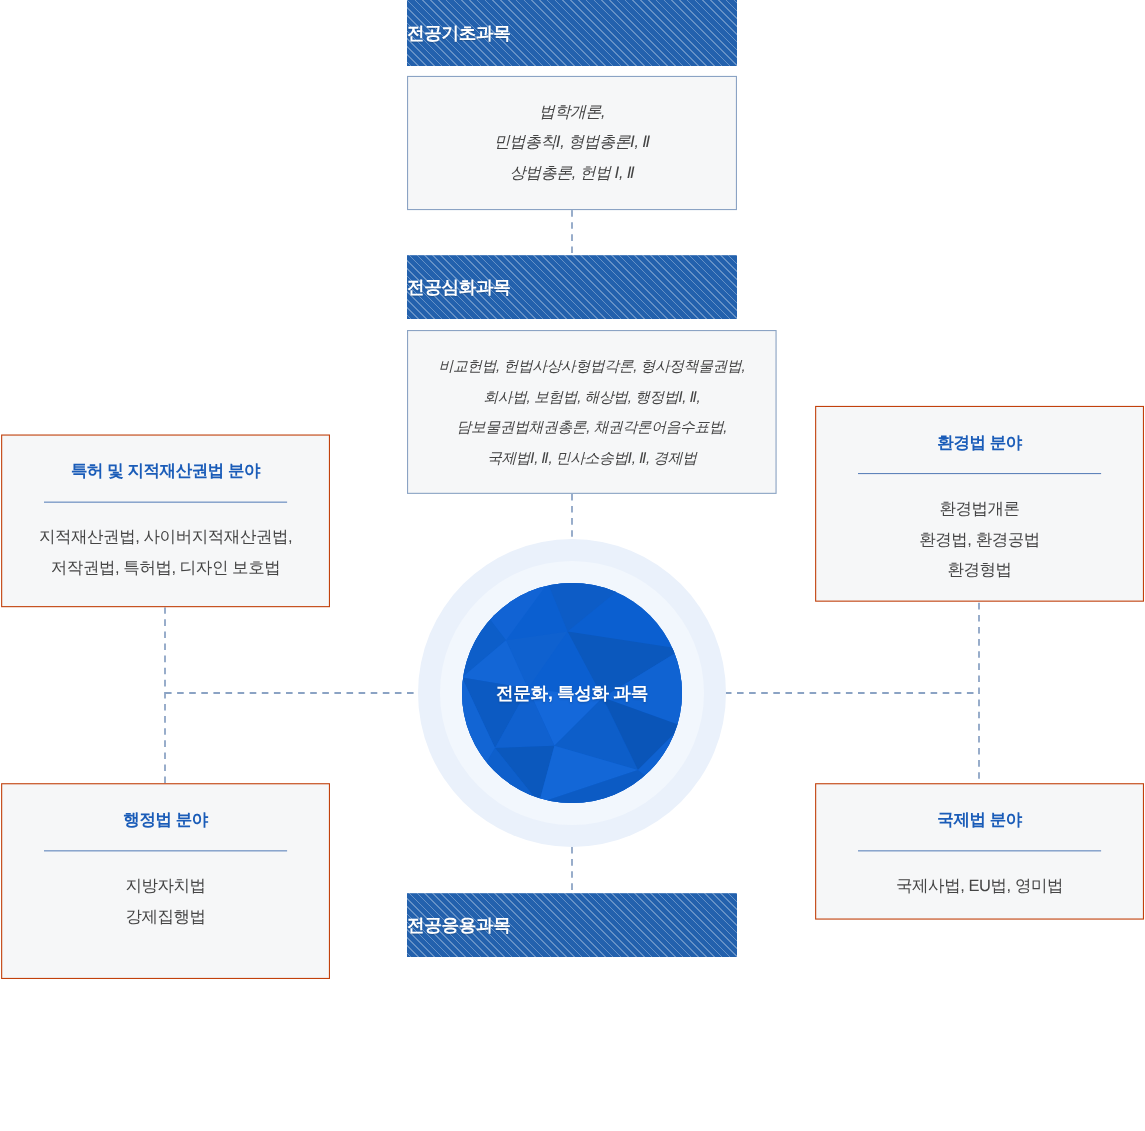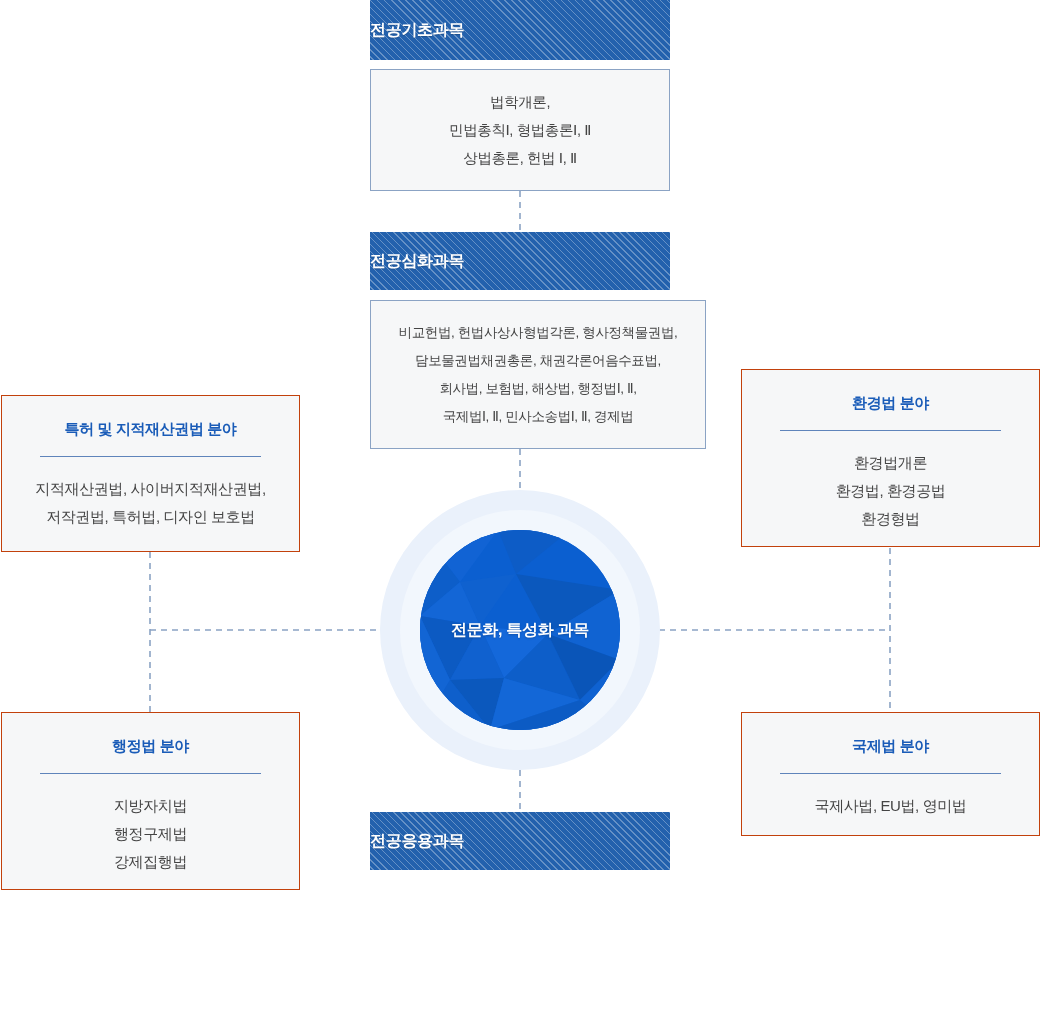--- a/index.html
+++ b/index.html
@@ -60,20 +60,21 @@
     display: flex;
     flex-direction: column;
     align-items: center;
     justify-content: center;
     text-align: center;
     font-size: 14.5px;
     line-height: 28px;
     color: #444444;
     letter-spacing: -0.4px;
     padding: 6px 14px;
+    font-style: italic;
   }
   .panel .line { display: block; white-space: nowrap; }
 
   
   .card {
     position: absolute;
     background: #f6f7f8;
     border: 1px solid #c2410c;
     text-align: center;
     padding: 22px 18px 20px 18px;
@@ -175,22 +176,22 @@
     <span class="line">법학개론,</span>
     <span class="line">민법총칙Ⅰ, 형법총론Ⅰ, Ⅱ</span>
     <span class="line">상법총론, 헌법 Ⅰ, Ⅱ</span>
   </div>
 
   <div class="bar" style="left:370px; top:232px; width:300px; height:58px;">
     <span>전공심화과목</span>
   </div>
   <div class="panel" style="left:370px; top:300px; width:336px; height:149px; font-size:13.5px; line-height:28px;">
     <span class="line">비교헌법, 헌법사상사형법각론, 형사정책물권법,</span>
+    <span class="line">회사법, 보험법, 해상법, 행정법Ⅰ, Ⅱ,</span>
     <span class="line">담보물권법채권총론, 채권각론어음수표법,</span>
-    <span class="line">회사법, 보험법, 해상법, 행정법Ⅰ, Ⅱ,</span>
     <span class="line">국제법Ⅰ, Ⅱ, 민사소송법Ⅰ, Ⅱ, 경제법</span>
   </div>
 
   <div class="hub">
     <div class="hub-ring-outer"></div>
     <div class="hub-ring-inner"></div>
     <div class="hub-core">
       <svg width="200" height="200" viewBox="0 0 200 200" aria-hidden="true">
         <rect width="200" height="200" fill="#0b5fd0"></rect>
         <g stroke="none">
@@ -228,21 +229,20 @@
       <span class="line">지적재산권법, 사이버지적재산권법,</span>
       <span class="line">저작권법, 특허법, 디자인 보호법</span>
     </div>
   </div>
 
   <div class="card" style="left:1px; top:712px; width:299px; height:178px;">
     <div class="card-title">행정법 분야</div>
     <div class="card-rule"></div>
     <div class="card-body">
       <span class="line">지방자치법</span>
-      <span class="line">행정구제법</span>
       <span class="line">강제집행법</span>
     </div>
   </div>
 
   <div class="card" style="left:741px; top:369px; width:299px; height:178px;">
     <div class="card-title">환경법 분야</div>
     <div class="card-rule"></div>
     <div class="card-body">
       <span class="line">환경법개론</span>
       <span class="line">환경법, 환경공법</span>

